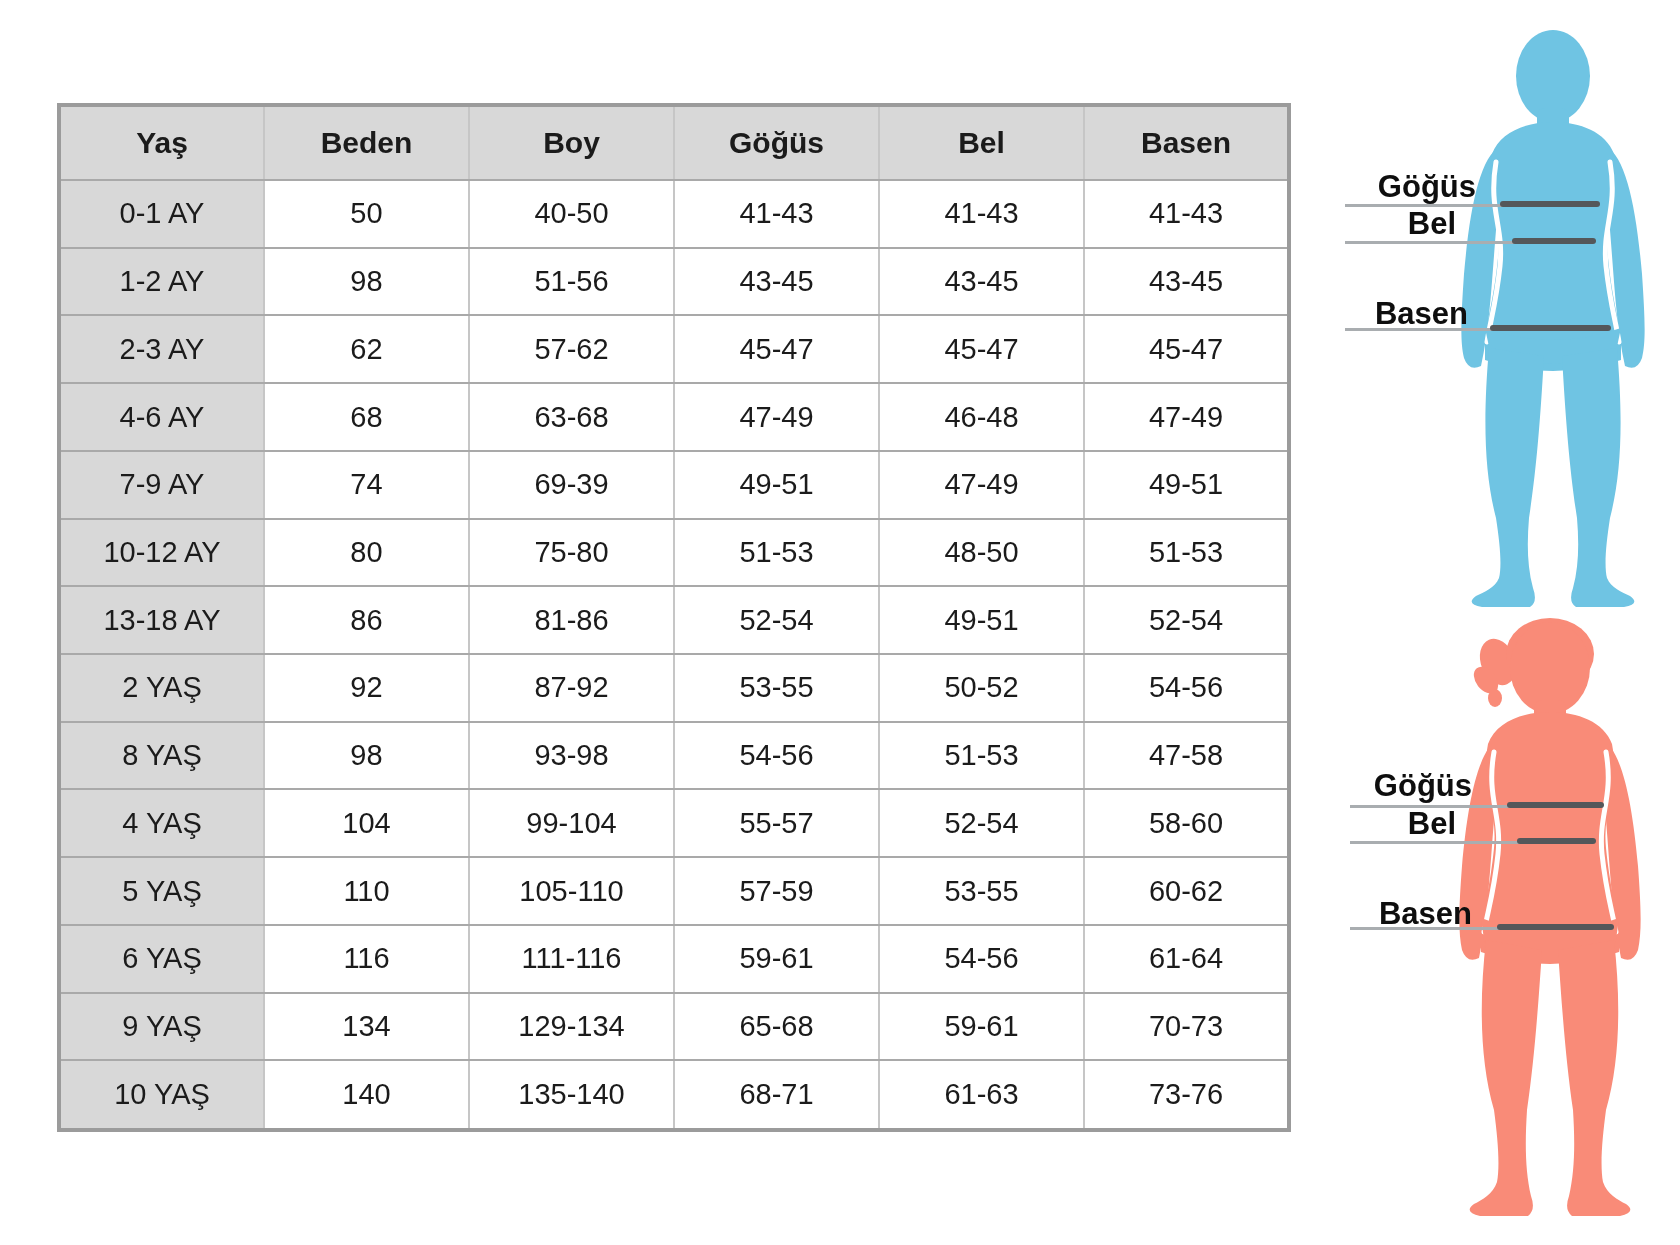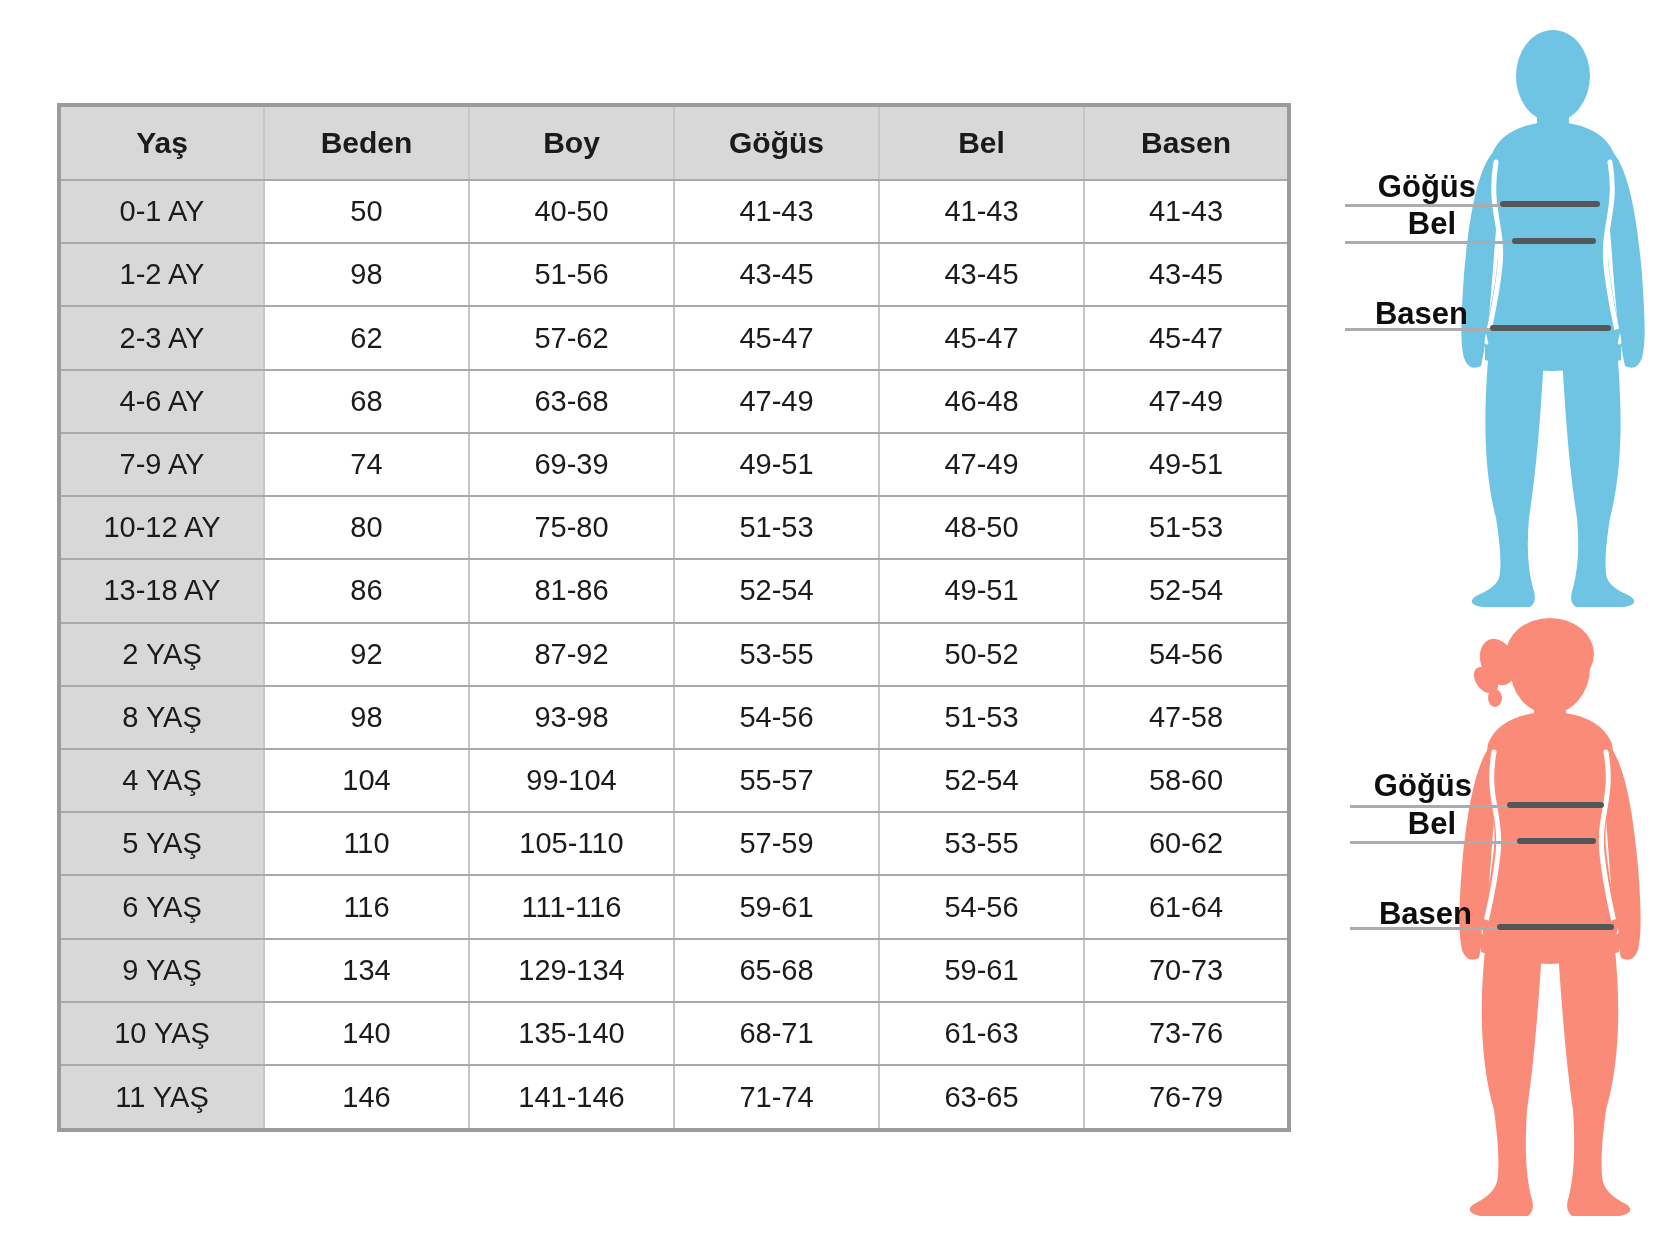--- a/index.html
+++ b/index.html
@@ -168,28 +168,20 @@
         <td>70-73</td>
       </tr>
       <tr>
         <td>10 YAŞ</td>
         <td>140</td>
         <td>135-140</td>
         <td>68-71</td>
         <td>61-63</td>
         <td>73-76</td>
       </tr>
-      <tr>
-        <td>11 YAŞ</td>
-        <td>146</td>
-        <td>141-146</td>
-        <td>71-74</td>
-        <td>63-65</td>
-        <td>76-79</td>
-      </tr>
     </tbody>
 </table>
 
 <div class="fig" style="left:1438px;top:26px;width:212px;height:585px;">
   <svg width="212" height="585" viewBox="0 0 212 585" xmlns="http://www.w3.org/2000/svg">
     <g class="boy-fill">
       <ellipse cx="115" cy="50" rx="37" ry="46"></ellipse>
       <rect x="99" y="82" width="32" height="30" rx="8"></rect>
 
       <path d="M62,120 C42,132 32,180 26,248 C23,292 22,316 26,332 Q31,346 43,340 C52,300 54,252 58,204 C61,166 66,134 62,120 Z"></path>

